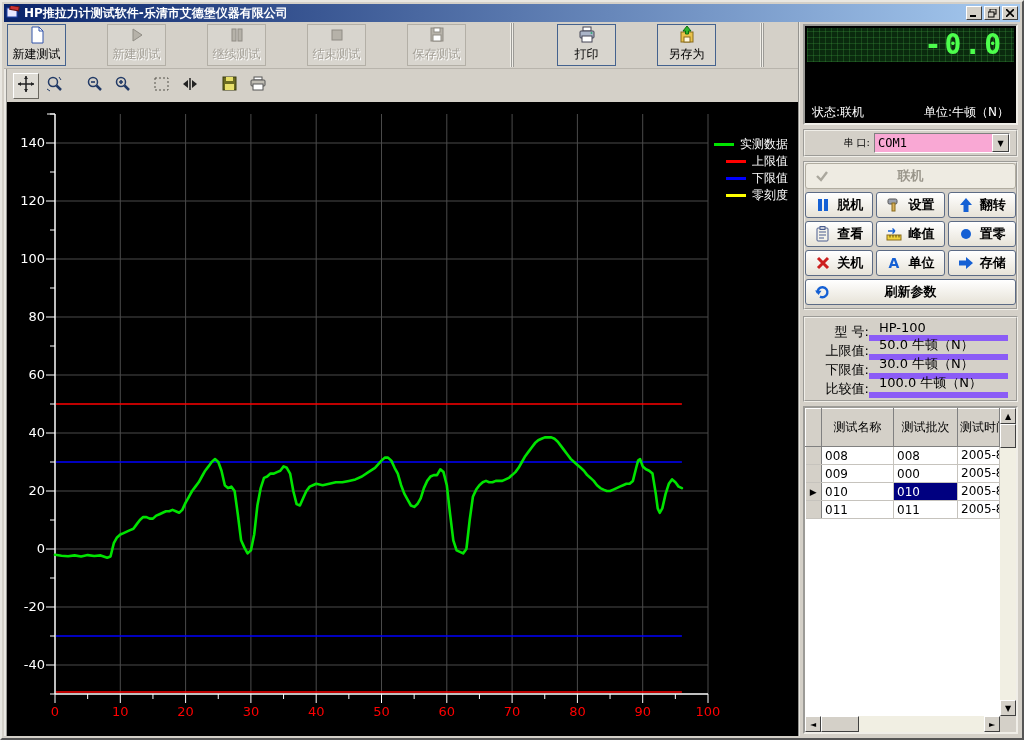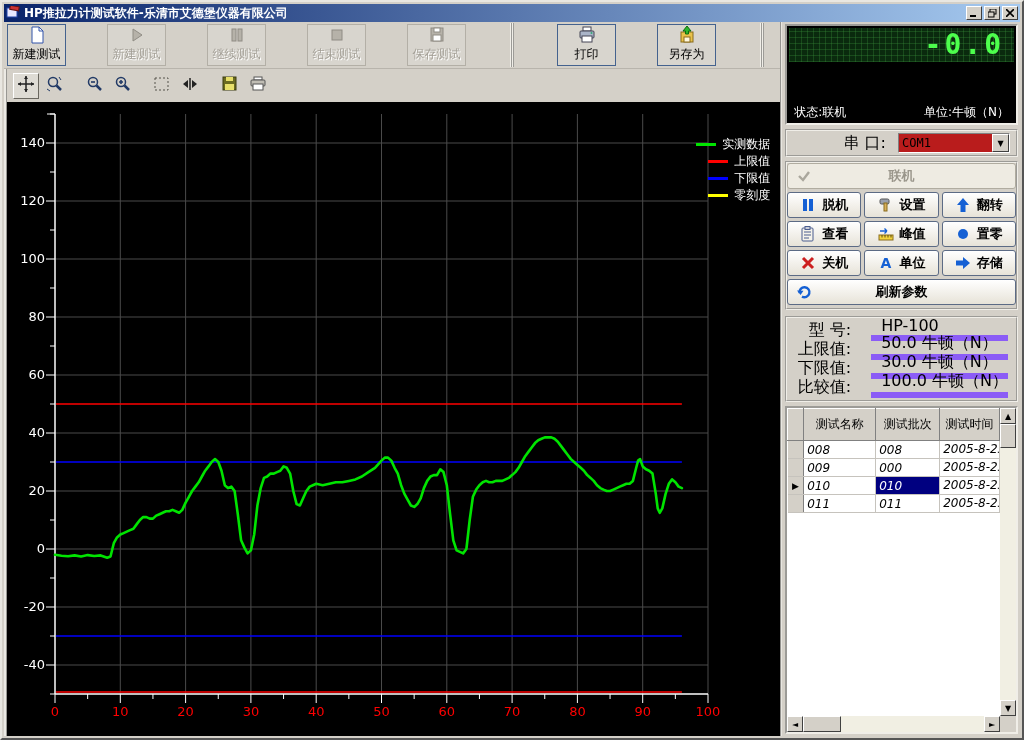--- a/index.html
+++ b/index.html
@@ -45,47 +45,47 @@
   .led-box { border:2px inset #f0eee8; background:#000; padding:2px; flex:0 0 60px; display:flex; flex-direction:column; }
   .led-screen { flex:1; background-color:#0a2a0e;
      background-image:repeating-linear-gradient(0deg,rgba(60,150,60,.30) 0 1px,transparent 1px 6px),
                       repeating-linear-gradient(90deg,rgba(60,150,60,.30) 0 1px,transparent 1px 6px);
      color:#4dff4d; font-family:"DejaVu Sans Mono","Liberation Mono",monospace; font-weight:bold;
      font-size:28px; line-height:34px; text-align:right; padding-right:10px; letter-spacing:3px; }
   .led-status { height:19px; background:#000; color:#fff; display:flex; justify-content:space-between; align-items:flex-end; padding:0 5px; font-size:12px;margin-top:40px; }
 
   
   .serial-box { margin-top:4px; flex:0 0 28px; border:2px groove #f0eee8; display:flex; align-items:center; justify-content:flex-end; padding-right:6px; background:#d4d0c8; }
-  .serial-label { font-size:16px; margin-right:12px; }
-  .combo { width:112px; height:20px; background:#b91c1c; border:1px solid; border-color:#808080 #fff #fff #808080; display:flex; }
+  .serial-label { font-size:10px; margin-right:4px; }
+  .combo { width:136px; height:20px; background:#f9a8d4; border:1px solid; border-color:#808080 #fff #fff #808080; display:flex; }
   .combo .cv { flex:1; font-family:"DejaVu Sans Mono","Liberation Mono",monospace; font-size:12px; line-height:18px; padding-left:3px; }
   .combo .cb { width:17px; background:#d4d0c8; border:1px solid; border-color:#fff #404040 #404040 #fff; display:flex; align-items:center; justify-content:center; font-size:8px; }
 
   
   .btn-box { margin-top:4px; flex:0 0 149px; border:2px groove #f0eee8; padding:0; display:flex; flex-direction:column; }
   .xpbtn { display:flex; align-items:center; justify-content:center; background:linear-gradient(#fff,#e7e3d8); border:1px solid #5c6b85; border-radius:3px; font-size:13px; font-weight:bold; color:#000; height:26px; }
   .xpbtn .bic { display:flex; width:16px; height:16px; margin-right:6px; align-items:center; justify-content:center; }
   .xpbtn.disabled { color:#9a968b; border-color:#b0aca0; background:#eeebe2; }
   .btn-row { display:flex; gap:3px; margin-top:3px; }
   .btn-row .xpbtn { flex:1; }
   .wide { position:relative; }
   .wide .bic { position:absolute; left:8px; }
 
   
   .info-box { margin-top:6px; flex:0 0 84px; border:2px groove #f0eee8; padding:4px 8px 2px 2px; }
-  .info-row { display:flex; align-items:flex-end; height:19px; font-size:16px;gap:20px; }
+  .info-row { display:flex; align-items:flex-end; height:19px; font-size:13px; }
   .info-row .il { width:62px; text-align:right; white-space:nowrap; }
   .info-row .iv { flex:1; border-bottom:6px solid #8b5cf6; padding-left:10px; white-space:nowrap; }
 
   
   .table-box { margin-top:4px; flex:1; border:2px inset #f0eee8; background:#fff; position:relative; overflow:hidden; }
   .grid-wrap { position:absolute; left:0; top:0; right:16px; bottom:16px; overflow:hidden; }
   table.grid { border-collapse:collapse; table-layout:fixed; width:100%; }
-  .grid th { background:#d4d0c8; border:1px solid; border-color:#fff #808080 #808080 #fff; font-weight:normal; font-size:12px; height:32px; padding:0 2px; white-space:nowrap; overflow:hidden; text-align:center; }
-  .grid td { border-right:1px solid #c6c3bd; border-bottom:1px solid #c6c3bd; font-size:12px; height:17px; padding:0 3px; white-space:nowrap; overflow:hidden; background:#fff;font-style:italic; }
+  .grid th { background:#d4d0c8; border:1px solid; border-color:#fff #808080 #808080 #fff; font-weight:normal; font-size:12px; height:38px; padding:0 2px; white-space:nowrap; overflow:hidden; text-align:center; }
+  .grid td { border-right:1px solid #c6c3bd; border-bottom:1px solid #c6c3bd; font-size:12px; height:17px; padding:0 3px; white-space:nowrap; overflow:hidden; background:#fff; }
   .grid td.rowsel { background:#d4d0c8; border-right:1px solid #808080; text-align:center; font-size:9px; padding:0; }
   .grid td.selcell { background:#000080; color:#fff; }
   
   .vsb { position:absolute; top:0; right:0; width:16px; bottom:16px; background:#f1efe3; }
   .hsb { position:absolute; left:0; right:16px; bottom:0; height:16px; background:#f1efe3; display:flex; }
   .sb-btn { width:16px; height:16px; background:#d4d0c8; border:1px solid; border-color:#fff #404040 #404040 #fff; display:flex; align-items:center; justify-content:center; font-size:8px; color:#000; flex:0 0 16px; }
   .sb-thumb-v { position:absolute; left:0; width:16px; height:24px; top:16px; background:#d4d0c8; border:1px solid; border-color:#fff #404040 #404040 #fff; }
   .vsb .dn { position:absolute; bottom:0; }
   .sb-thumb-h { width:38px; height:16px; background:#d4d0c8; border:1px solid; border-color:#fff #404040 #404040 #fff; }
   .hsb .spacer { flex:1; }

